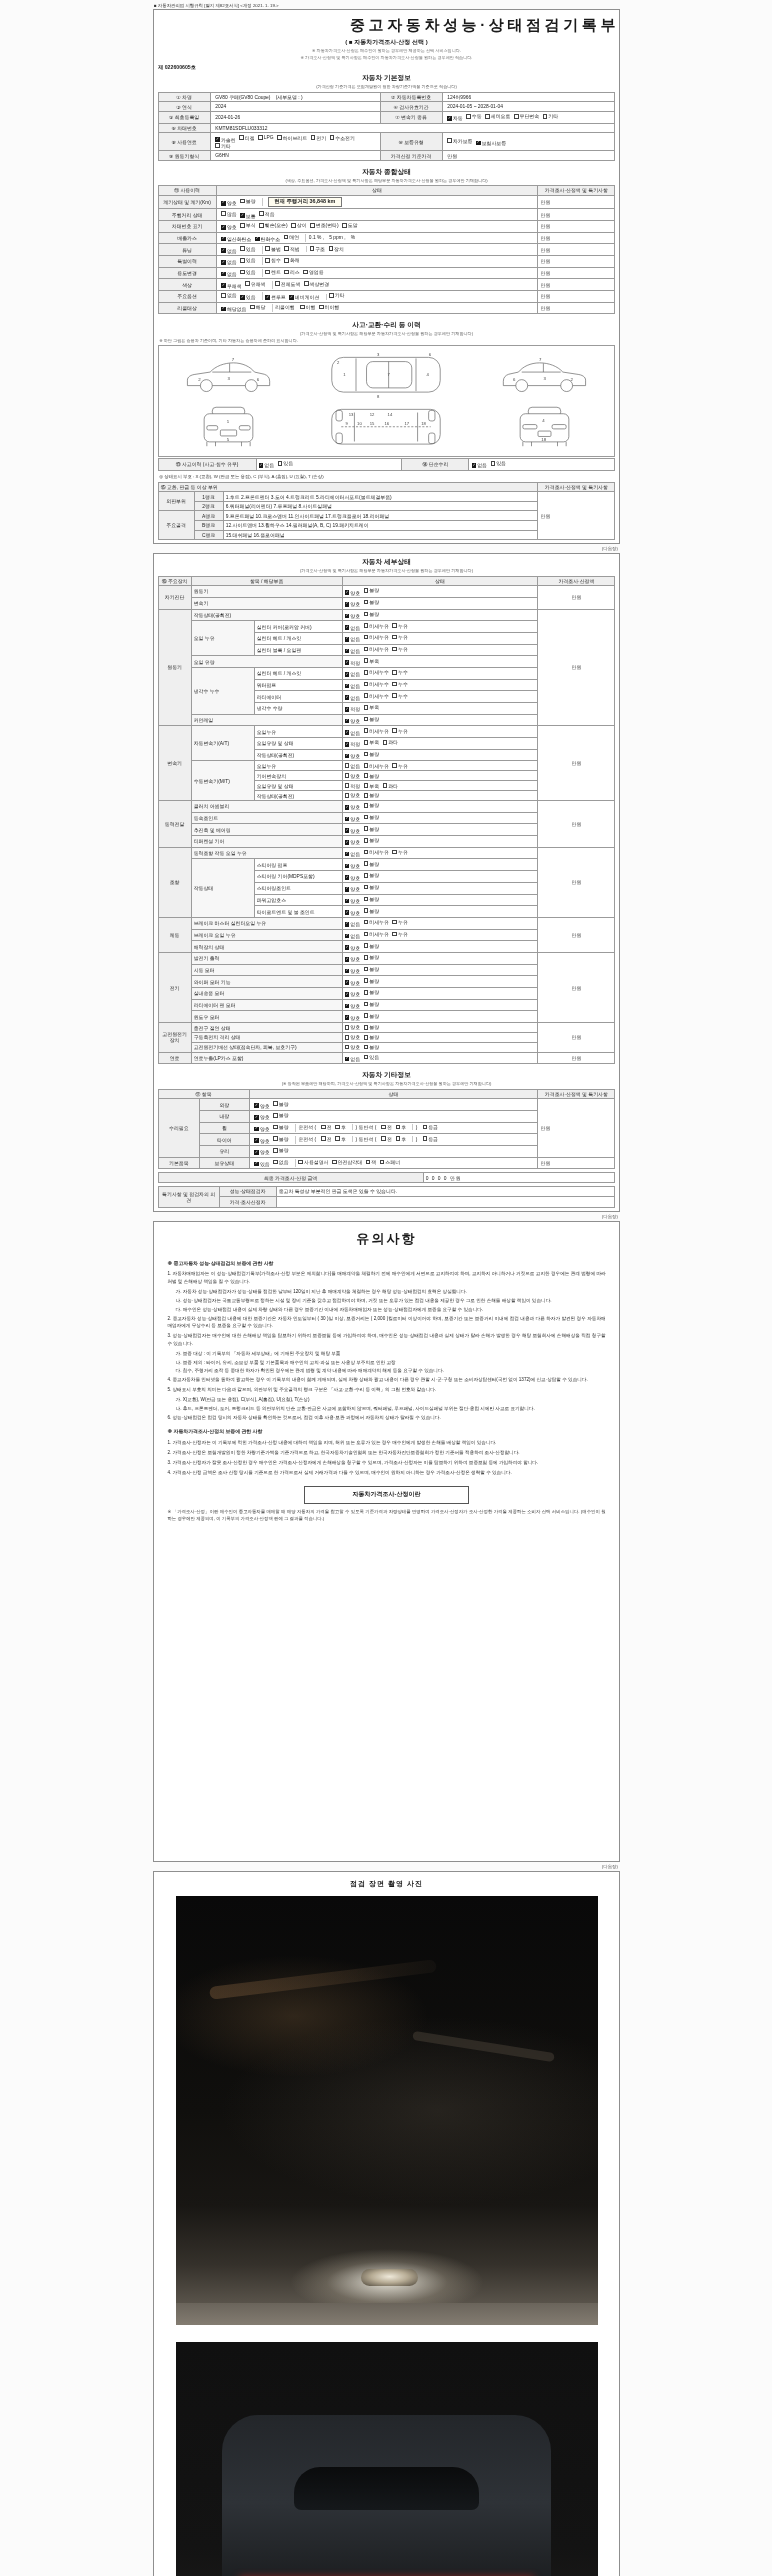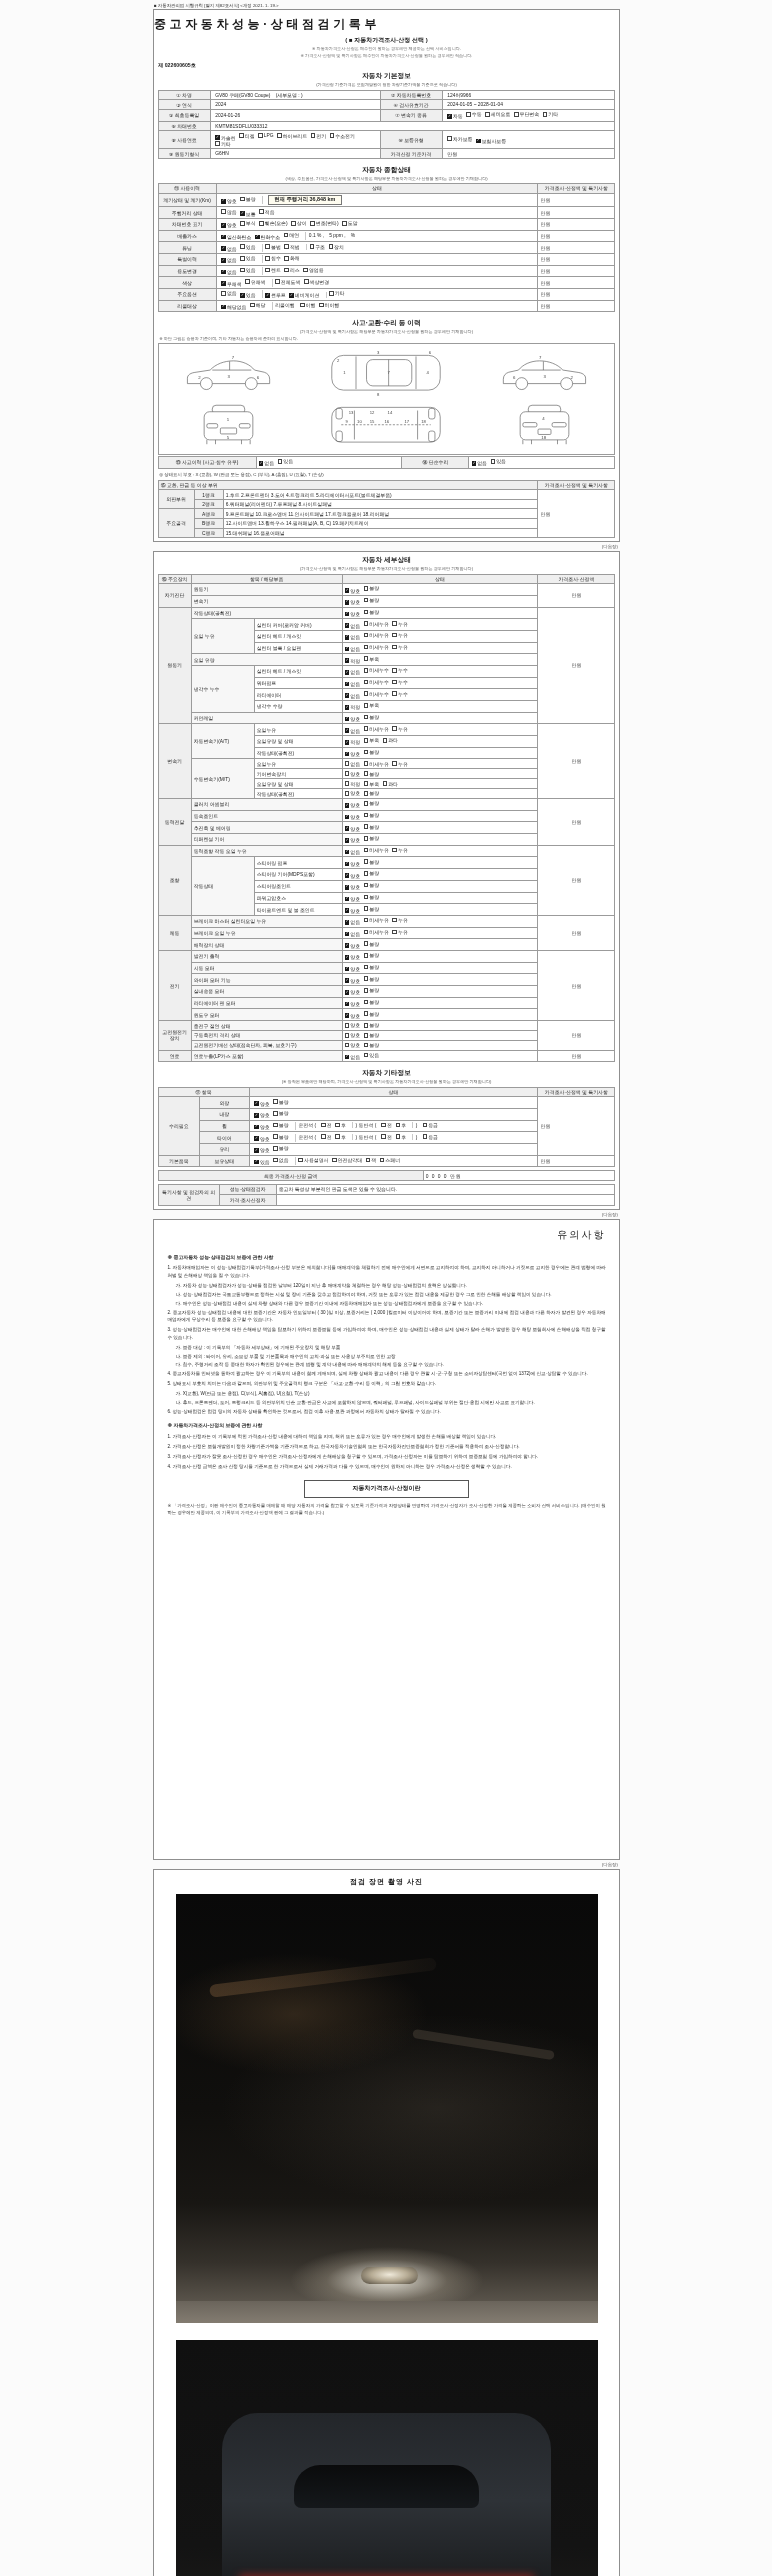--- a/index.html
+++ b/index.html
@@ -2,21 +2,21 @@
 <html style="font-size:8.2px"><head>
 <meta charset="utf-8">
 <title>중고자동차성능·상태점검기록부</title>
 <style>
   *{box-sizing:border-box;margin:0;padding:0}
   body{width:773px;background:#fbfbfb;font-family:"Liberation Sans","DejaVu Sans",sans-serif;color:#1a1a1a;-webkit-font-smoothing:antialiased}
   .sheet{width:467px;margin:0 auto;padding:2.1px 0 10.3px}
   .topline{font-size:4.4px;color:#333;padding:0.5px 1px 1.5px}
   .panel{background:#fff;border:0.5px solid #8f8f8f;margin-bottom:1px;overflow:hidden}
   .nextpage{text-align:right;font-size:4.4px;color:#555;padding:1px 2.1px 2.1px}
-  h1.title{text-align:left;font-size:12px;font-weight:bold;letter-spacing:3.6px;padding-top:6.2px}
+  h1.title{text-align:right;font-size:15px;font-weight:bold;letter-spacing:3.6px;padding-top:6.2px}
   .sel{text-align:center;font-size:6px;font-weight:bold;margin-top:2.6px}
   .selnote{text-align:center;font-size:4.1px;color:#666;line-height:1.5;margin-top:1.5px}
   .docno{font-size:5.2px;font-weight:bold;padding:3.1px 4.1px 0}
   .sec-title{text-align:center;font-weight:bold;font-size:6.7px;padding:3.6px 0 0}
   .sec-note{text-align:center;font-size:4.1px;color:#555;padding:1px 0 1.5px}
   table.ftable{border-collapse:collapse;width:calc(100% - 7.2px);margin:1px 3.6px 3.1px;table-layout:auto}
   table.ftable th,table.ftable td{border:0.5px solid #9b9b9b;font-size:4.9px;padding:1.3px 2.1px;vertical-align:middle;text-align:left}
   table.ftable th{background:#efefef;font-weight:normal;text-align:center}
   th.lbl{width:58px}
   td.price,th.price{width:77px;text-align:center}
@@ -34,21 +34,21 @@
   .diagrams svg{display:block}
   .dev{width:33px;text-align:center}
   td.itm{width:63px;background:#f7f7f7}
   td.sub{width:88px}
   .final-row th{font-weight:bold;font-size:5.7px}
   .final-amt{text-align:center;font-size:5.7px;letter-spacing:1px}
   .op-lbl{width:61px;text-align:center;background:#efefef}
   .op-who{width:57px;text-align:center;background:#f6f6f6}
   
   .panel.notes{min-height:641px;padding:5.2px 13.4px 7.2px}
-  .notes-title{text-align:right;font-weight:normal;font-size:10px;letter-spacing:2.1px;padding:3.1px 0 5.2px}
+  .notes-title{text-align:center;font-weight:bold;font-size:13px;letter-spacing:2.1px;padding:3.1px 0 5.2px}
   .note-item{font-size:4.6px;line-height:1.62;color:#222;margin-bottom:2.6px;text-align:justify}
   .note-item.s{margin-left:8.2px;margin-bottom:1.5px}
   .note-item.h1{font-weight:bold;margin-top:6.2px;font-size:4.9px}
   .note-box{border:0.8px solid #555;width:165px;margin:10.3px auto 4.1px;text-align:center;font-weight:bold;font-size:6px;padding:3.1px 2.1px}
   .note-boxtext{font-size:4.4px;color:#333;line-height:1.6;margin-top:2.1px;text-align:justify}
   
   .panel.photos{padding:4.1px 4.1px 7.2px}
   .photos-title{text-align:center;font-weight:bold;font-size:7px;letter-spacing:1px;padding:3.1px 0 6.2px}
   .photo{width:422px;margin:0 auto 17.5px;position:relative;overflow:hidden}
   .photo.p1{height:429px;background:

